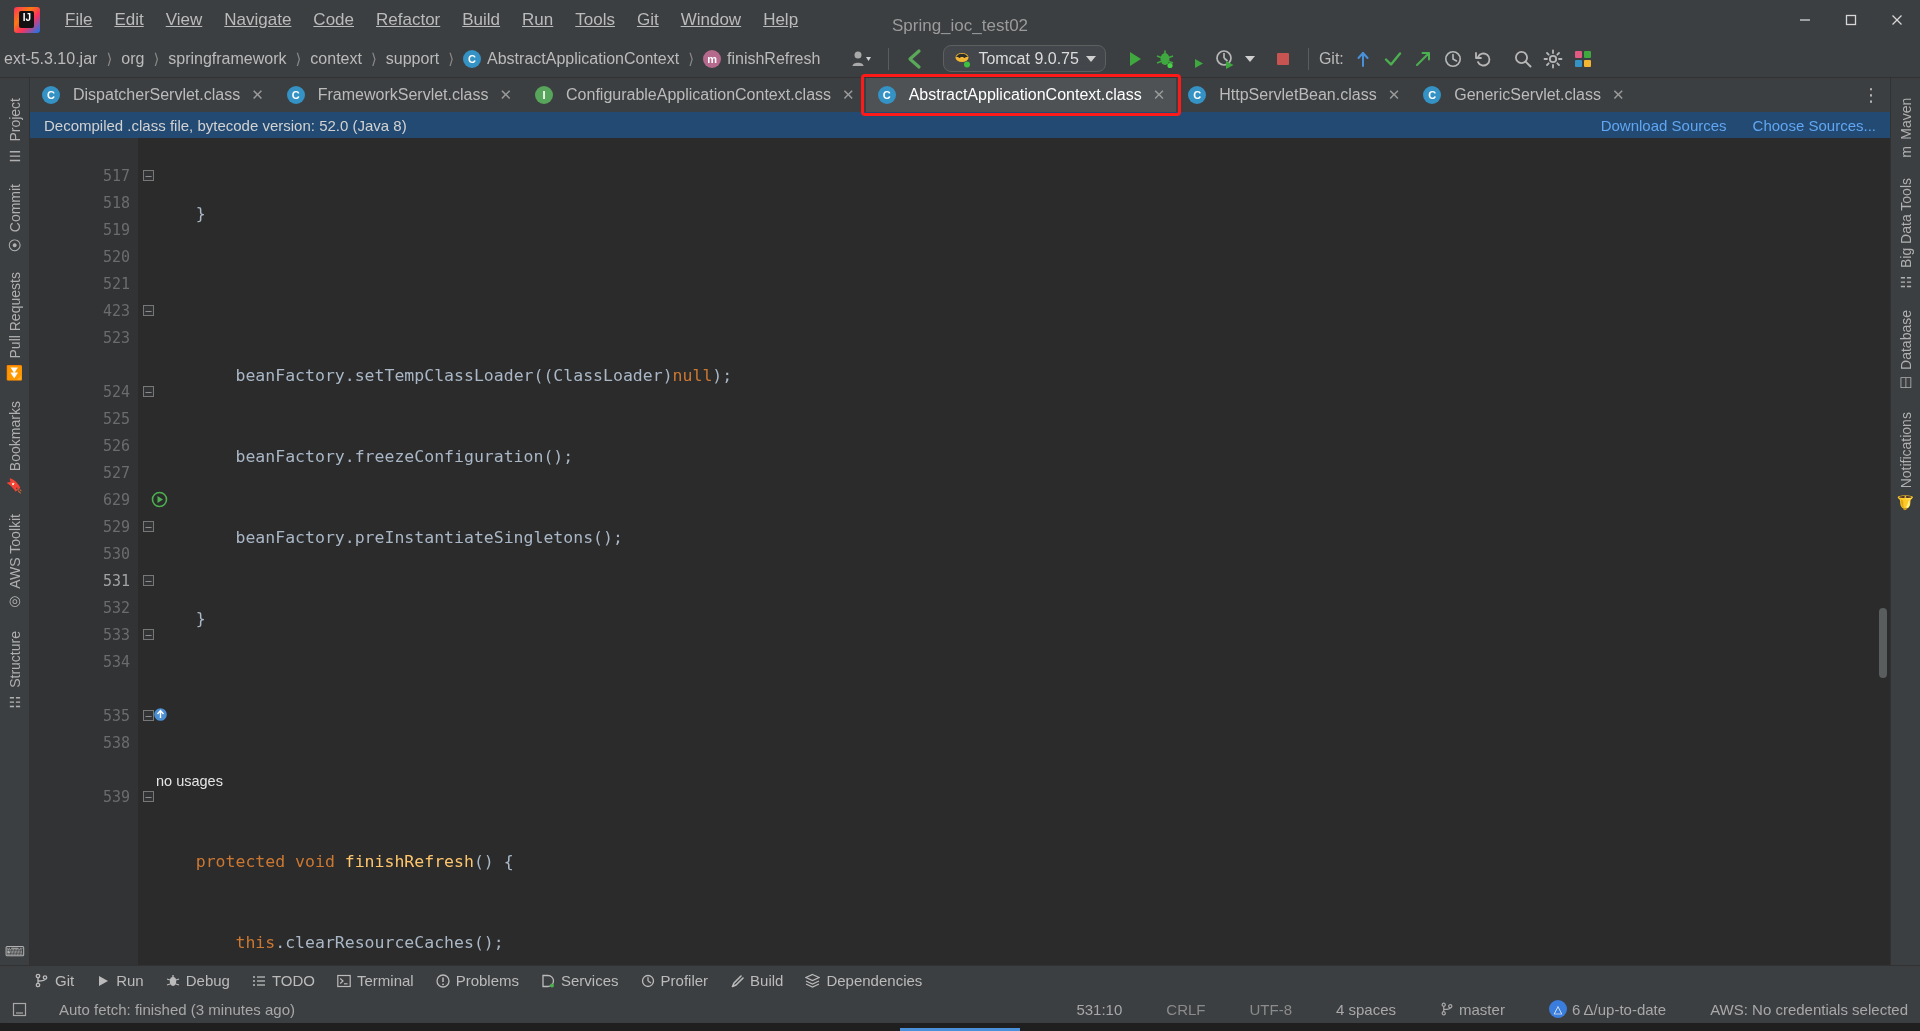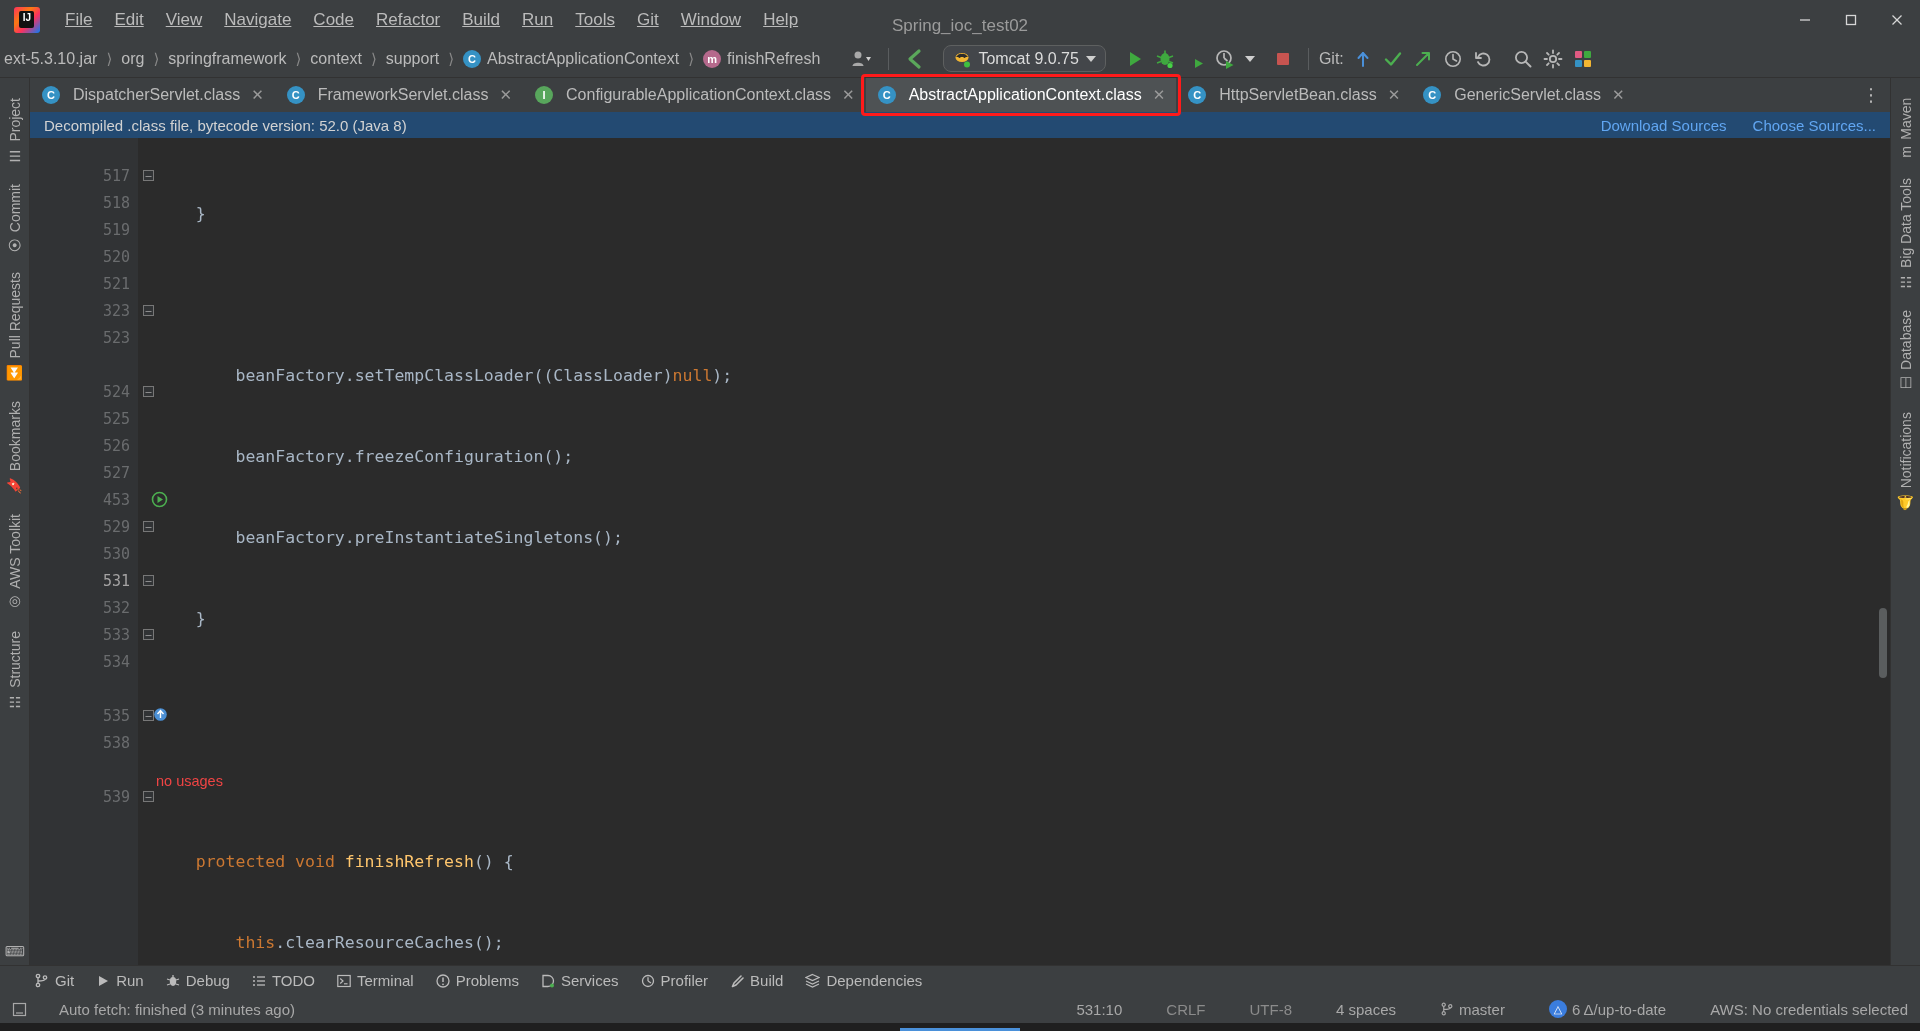--- a/index.html
+++ b/index.html
@@ -130,21 +130,21 @@
     background: #313335; line-height: 1;
   }
   .gicon { position: absolute; right: -30px; top: 5px; }
 
   .code {
     flex: 1; position: relative; font-family: "DejaVu Sans Mono", monospace;
     font-size: 16.5px; line-height: 27px; padding-top: 8px; color: #a9b7c6;
     white-space: pre; overflow: hidden;
   }
   .cl { height: 27px; padding-left: 18px; position: relative; }
-  .usage { color: #ef4444; font-size: 14.5px; font-family: "Liberation Sans", sans-serif; }
+  .usage { color: #e5e5e5; font-size: 14.5px; font-family: "Liberation Sans", sans-serif; }
   .kw { color: #cc7832; }
   .fn { color: #ffc66d; }
   .plain { color: #a9b7c6; }
 
   
   .anno-strip { width: 14px; background: #2b2b2b; flex: none; position: relative; }
   .scroll-thumb { position: absolute; right: 3px; width: 8px; background: #5a5d5e; border-radius: 4px; }
 
   
   .redbox { position: absolute; border: 3px solid #ff1a1a; border-radius: 4px; pointer-events: none; z-index: 40; }
@@ -474,42 +474,42 @@
           <div class="gline">
               <span class="gnum">519</span>
             </div>
           <div class="gline">
               <span class="gnum">520</span>
             </div>
           <div class="gline">
               <span class="gnum">521</span>
             </div>
           <div class="gline">
-              <span class="gnum">323</span>
+              <span class="gnum">423</span>
               <span class="fold">—</span>
             </div>
           <div class="gline">
               <span class="gnum">523</span>
             </div>
           <div class="gline"></div>
           <div class="gline">
               <span class="gnum">524</span>
               <span class="fold">—</span>
             </div>
           <div class="gline">
               <span class="gnum">525</span>
             </div>
           <div class="gline">
               <span class="gnum">526</span>
             </div>
           <div class="gline">
               <span class="gnum">527</span>
             </div>
           <div class="gline" style="position:relative;">
-            <span class="gnum">453</span>
+            <span class="gnum">629</span>
             <span class="gicon">
               <svg width="17" height="17" viewBox="0 0 17 17">
                   <circle cx="8.5" cy="8.5" r="7" fill="none" stroke="#4caf50" stroke-width="1.6"></circle>
                   <path d="M6.5 5 L12 8.5 L6.5 12 Z" fill="#4caf50"></path>
                 </svg>
             </span>
           </div>
           <div class="gline">
               <span class="gnum">529</span>
               <span class="fold">—</span>

